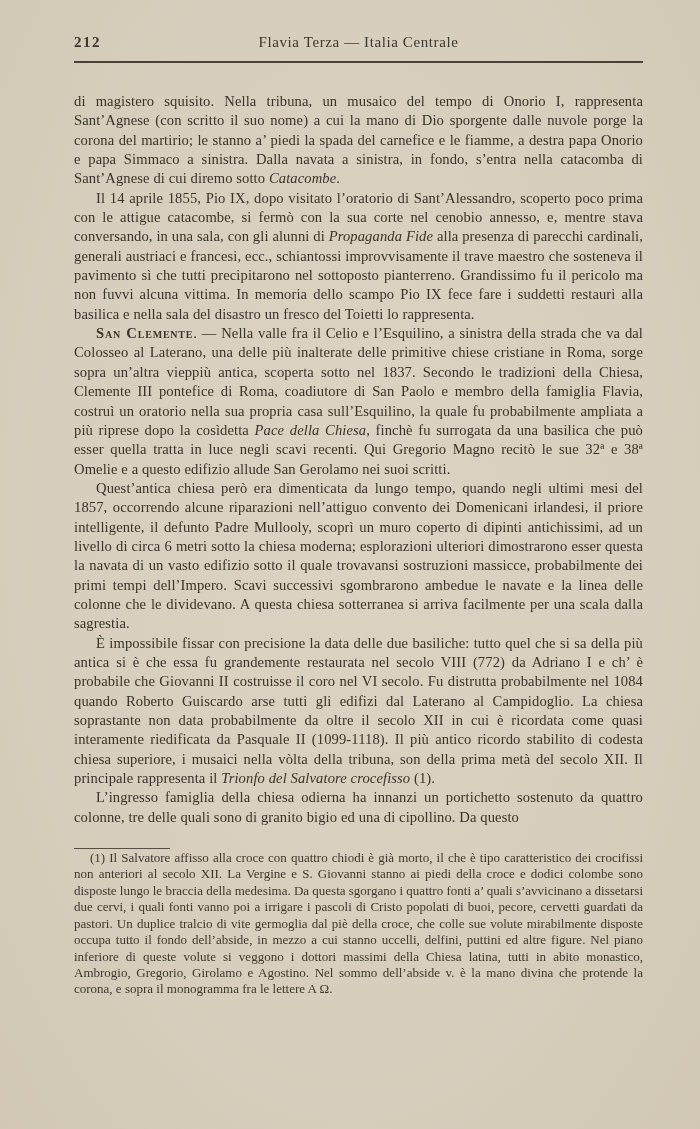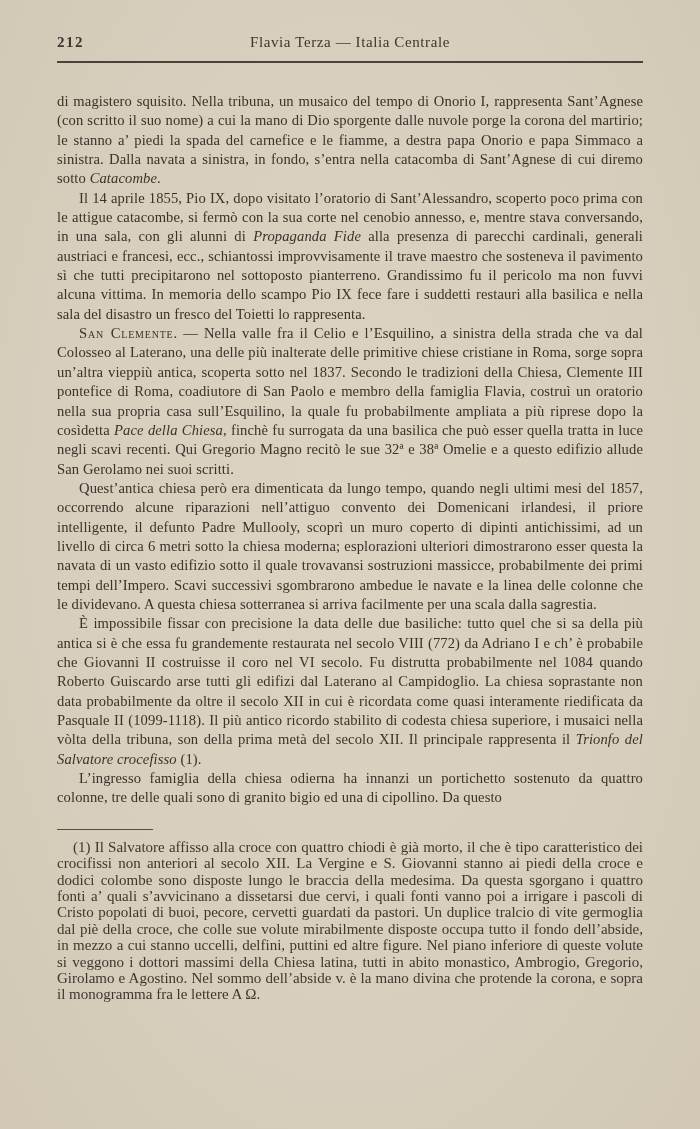--- a/index.html
+++ b/index.html
@@ -6,21 +6,21 @@
   html, body { width: 700px; }
   body {
     font-family: "Liberation Serif", "DejaVu Serif", serif;
     color: #38332b;
     background: #d9d0c0;
   }
   .page {
     width: 700px;
     height: 1129px;
     overflow: hidden;
-    padding: 34px 57px 30px 57px;
+    padding: 34px 57px 30px 74px;
     background: radial-gradient(ellipse at 50% 45%, #dcd3c3 0%, #d7cebd 60%, #d1c7b4 100%);
   }
   .page-header {
     position: relative;
     height: 20px;
     font-size: 15px;
     color: #3c372f;
   }
   .page-number {
     position: absolute;
@@ -41,30 +41,30 @@
   .text-block {
     margin-top: 29px;
     font-size: 14.6px;
     line-height: 19.35px;
     text-align: justify;
     letter-spacing: 0.1px;
   }
   .text-block p { text-indent: 22px; }
   .text-block p.noindent { text-indent: 0; }
   .it { font-style: italic; margin-top: 22px; }
-  .sc { font-variant: small-caps; letter-spacing: 0.8px; }
+  .sc { font-variant: small-caps; letter-spacing: 0.8px; font-weight: bold; }
   .footnote-rule {
     width: 96px;
     height: 1px;
     background: #544e45;
     margin-top: 21px;
   }
   .footnote {
-    margin-top: 9px;
-    font-size: 15px;
+    margin-top: 1px;
+    font-size: 13px;
     line-height: 16.4px;
     text-align: justify;
     text-indent: 16px;
     color: #3d382f;
   }
 </style>
 </head>
 <body>
 
 <div class="page">

